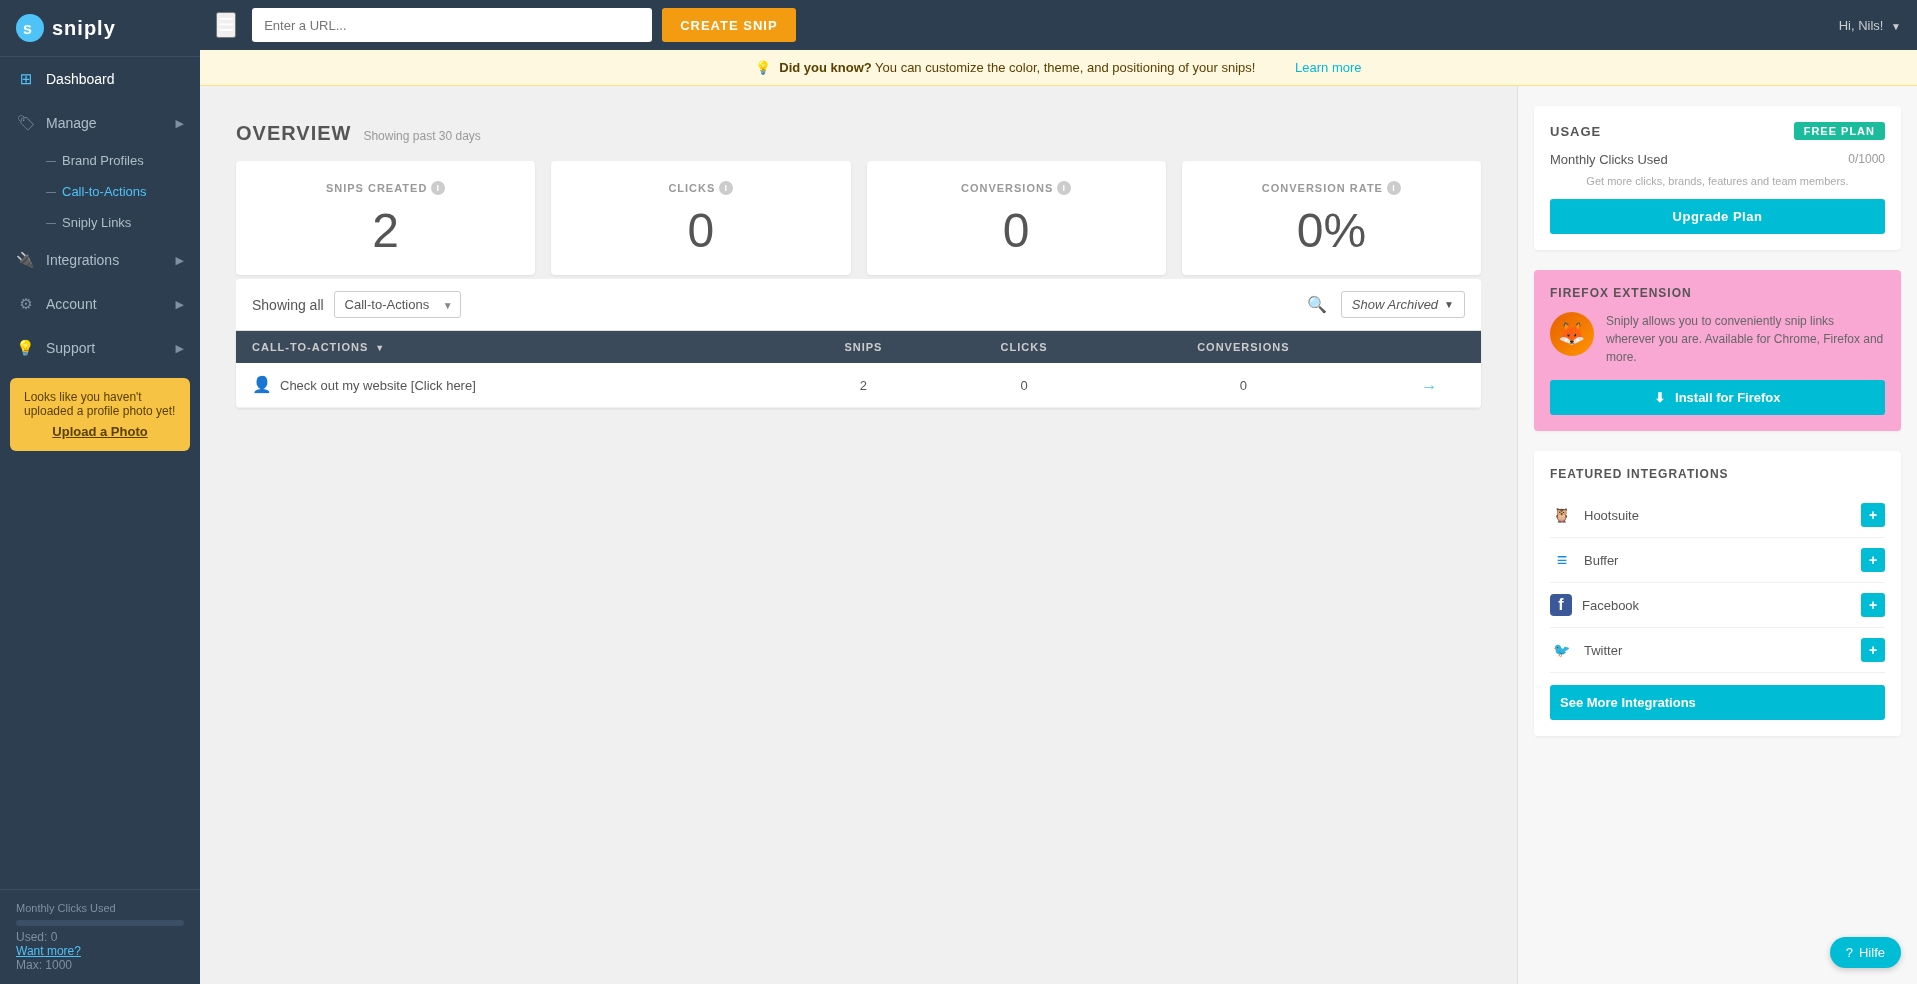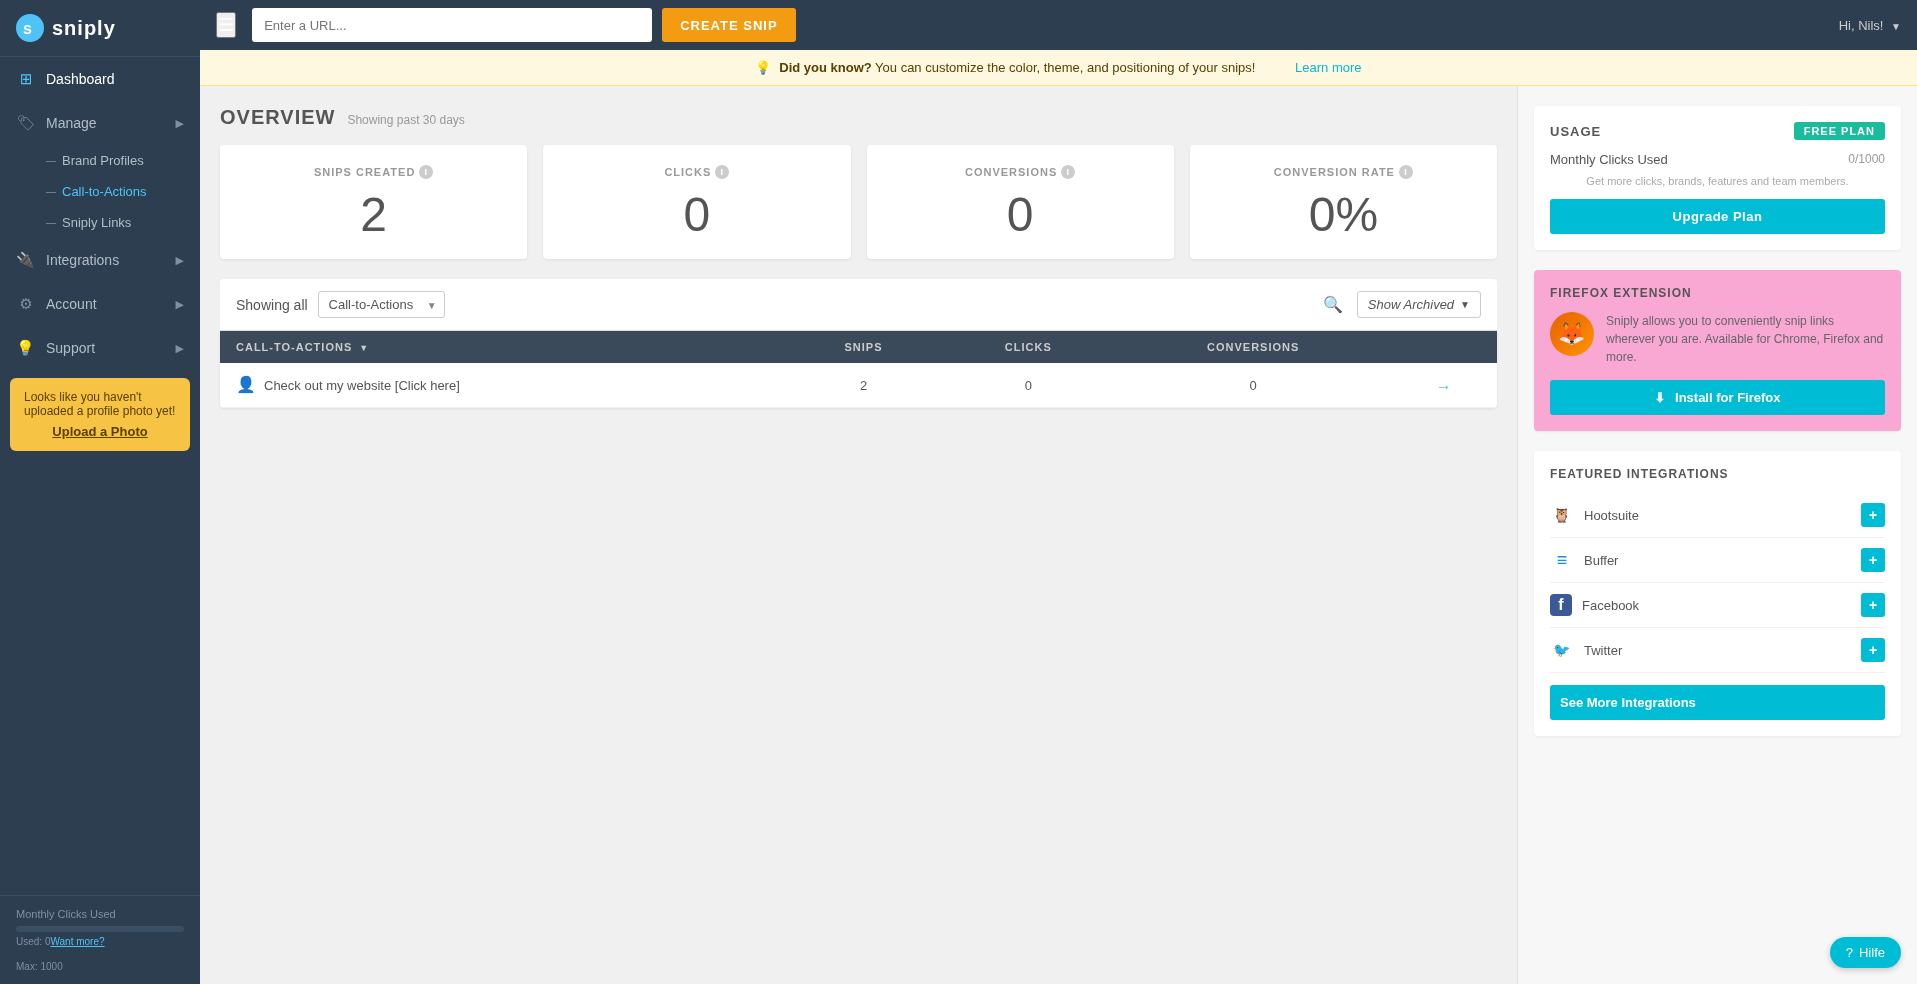--- a/index.html
+++ b/index.html
@@ -93,23 +93,25 @@
       border-radius: 3px;
       overflow: hidden;
     }
     .progress-bar-fill {
       height: 100%;
       background: #4fc3f7;
       border-radius: 3px;
     }
     .progress-labels {
       display: flex;
-      font-size: 10px;
+      justify-content: space-between;
+      font-size: 12px;
       color: #7f8fa4;
       margin-top: 4px;
+      flex-direction: column;
     }
     .photo-reminder {
       background: #f6c344;
       border-radius: 6px;
       padding: 12px 14px;
       margin: 8px 10px;
       font-size: 12px;
       color: #5a4000;
       text-align: left;
     }
@@ -212,21 +214,21 @@
     .content-inner {
       display: flex;
       flex: 1;
       gap: 0;
       padding: 0;
     }
 
     
     .main-left {
       flex: 1;
-      padding: 20px;
+      padding: 36px;
       overflow-y: auto;
     }
 
     
     .overview-header {
       display: flex;
       align-items: baseline;
       gap: 12px;
       margin-bottom: 16px;
     }
@@ -239,21 +241,21 @@
     }
     .overview-subtitle {
       font-size: 12px;
       color: #999;
     }
 
     
     .stats-row {
       display: flex;
       gap: 16px;
-      margin-bottom: 20px;
+      margin-bottom: 4px;
     }
     .stat-card {
       flex: 1;
       background: #fff;
       border-radius: 4px;
       padding: 20px;
       text-align: center;
       box-shadow: 0 1px 3px rgba(0,0,0,0.08);
     }
     .stat-card .stat-label {
@@ -675,21 +677,21 @@
 
   <div class="sidebar-bottom">
     <div class="monthly-clicks-label">Monthly Clicks Used</div>
     <div class="progress-bar-container">
       <div class="progress-bar-fill" style="width: 0%"></div>
     </div>
     <div class="progress-labels">
       <span>Used: 0</span>
       <span style="color:#4fc3f7;cursor:pointer;text-decoration:underline;">Want more?</span>
     </div>
-    <div class="progress-labels" style="margin-top:14px;">
+    <div class="progress-labels" style="margin-top:0;">
       <span>Max: 1000</span>
     </div>
   </div>
 </div>
 
 <div id="main">
 
   <div id="topbar">
     <button class="hamburger">☰</button>
     <input class="url-input" type="text" placeholder="Enter a URL..." style="">

